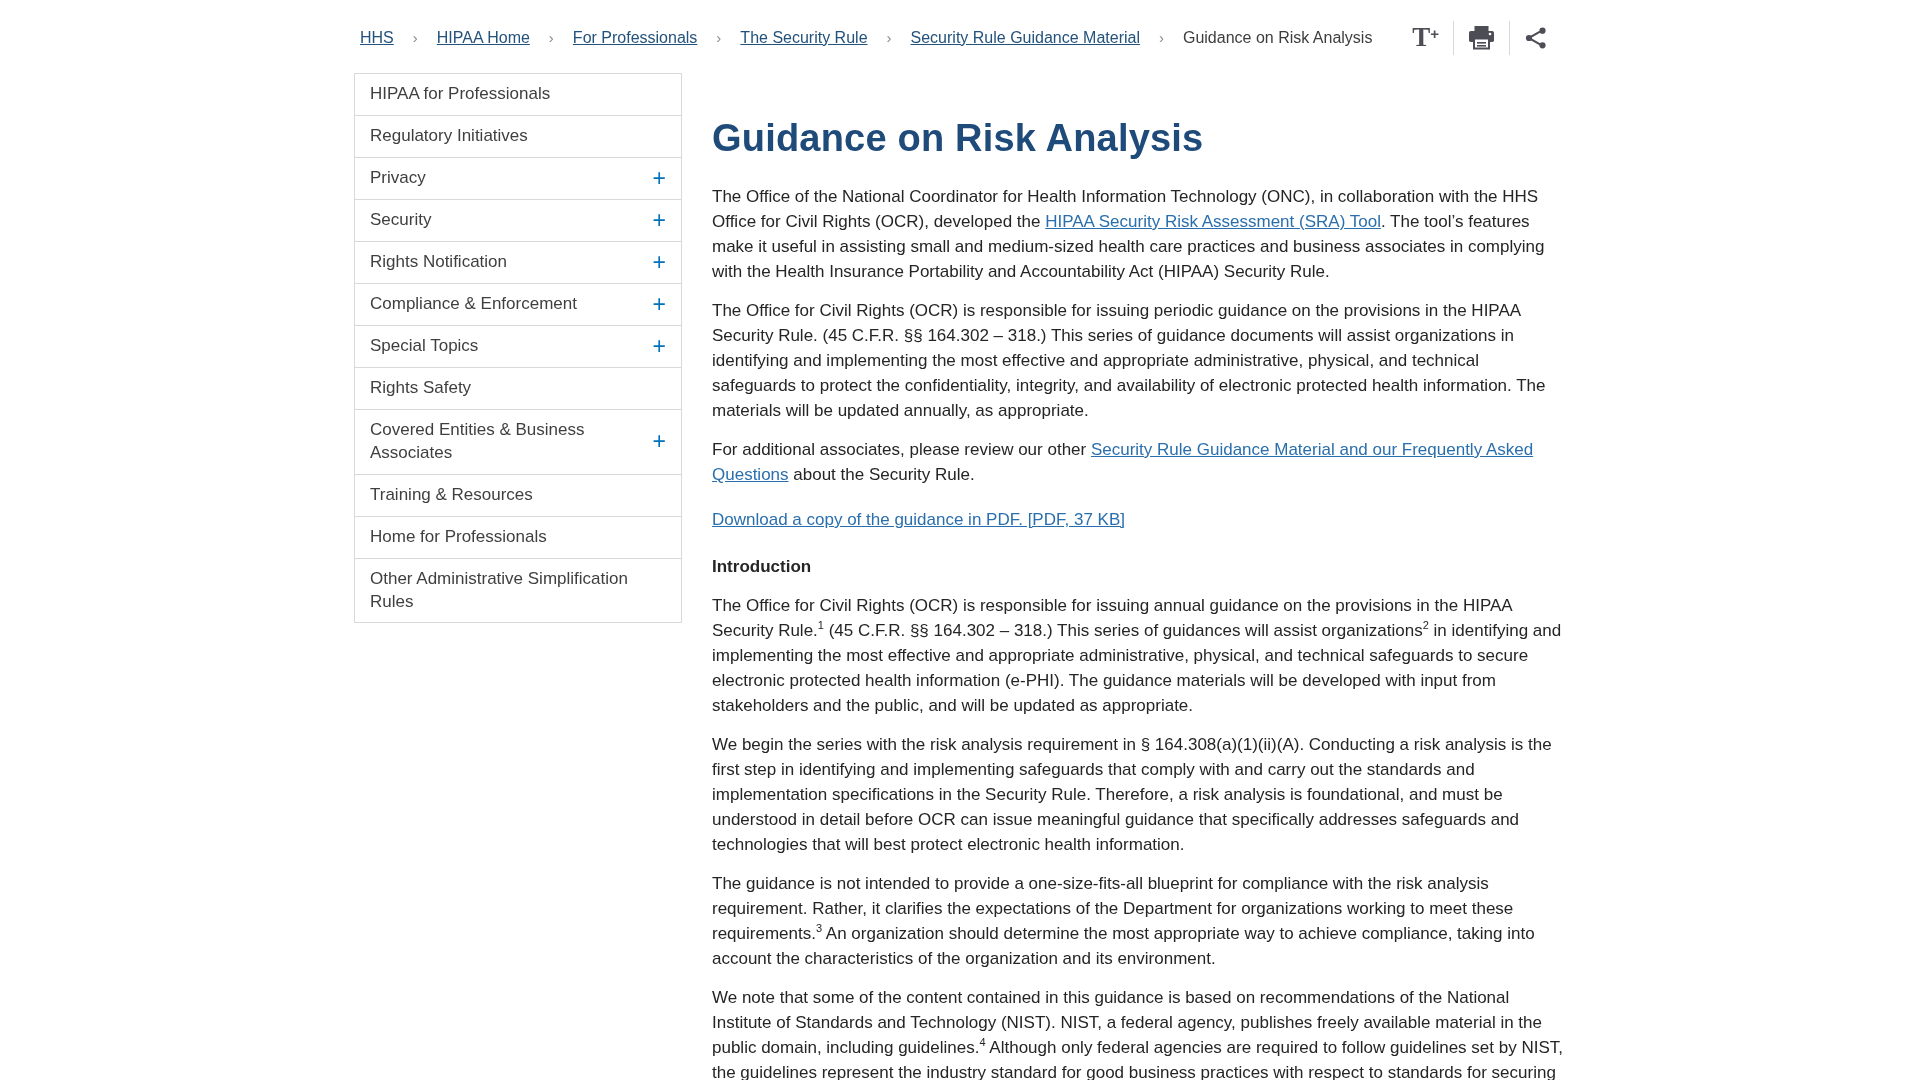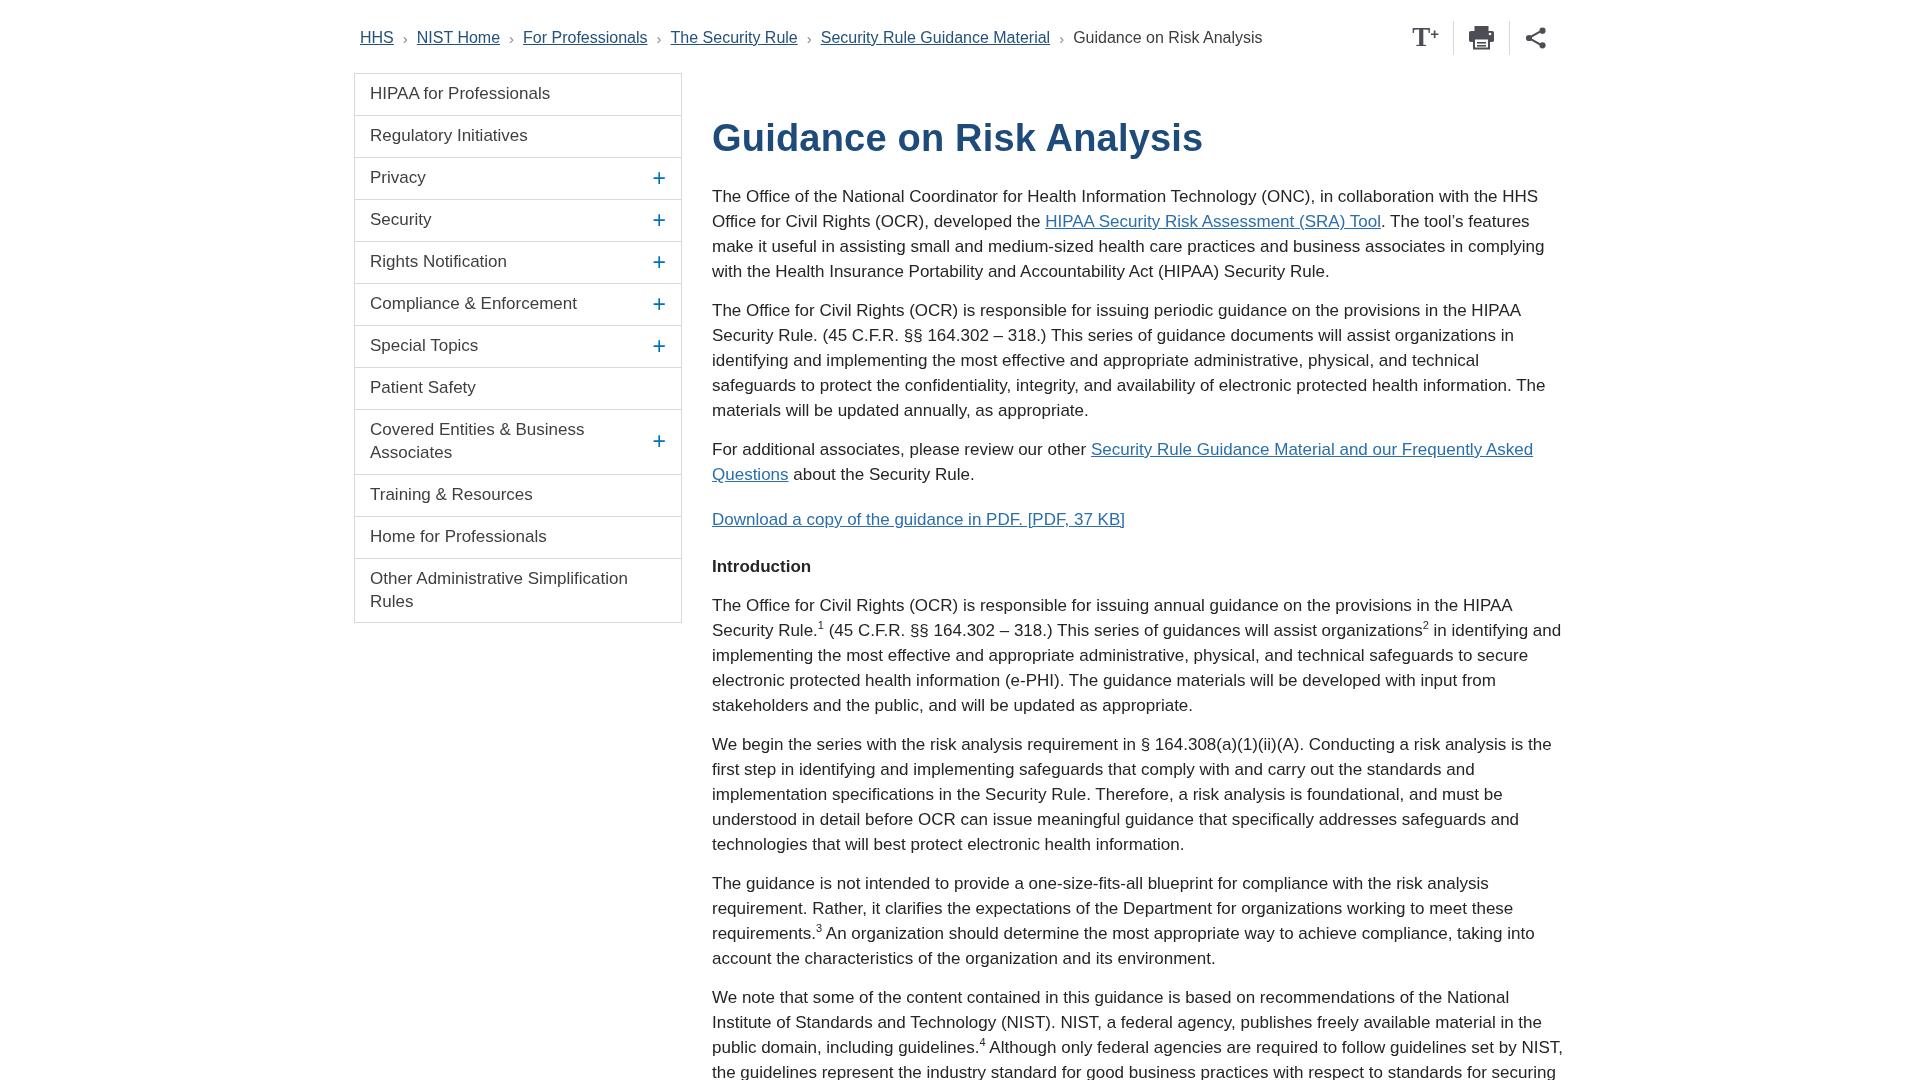--- a/index.html
+++ b/index.html
@@ -11,21 +11,21 @@
     color: #252525;
     overflow: hidden;
   }
   .page { width: 1212px; margin: 0 auto; }
 
   
   .header-row {
     display: flex; justify-content: space-between; align-items: center;
     padding-top: 20px; min-height: 44px;
   }
-  .breadcrumb { display: flex; align-items: flex-end; flex-wrap: wrap; gap: 9px; font-size: 16px; padding-left: 6px; }
+  .breadcrumb { display: flex; align-items: center; flex-wrap: wrap; gap: 19px; font-size: 16px; padding-left: 6px; }
   .breadcrumb a.crumb {
     color: #23527c; text-decoration: underline; cursor: pointer;
   }
   .breadcrumb .sep { color: #8a8a8a; font-size: 15px; }
   .crumb-current { color: #3d3d3d; }
 
   .toolbar { display: flex; align-items: center; margin-right: 4px; }
   .tool {
     background: none; border: none; padding: 4px 14px; cursor: pointer;
     display: flex; align-items: flex-start; color: #4d4d55;
@@ -73,21 +73,21 @@
 </style>
 </head>
 <body>
 
 <div class="page">
 
   <div class="header-row">
     <nav class="breadcrumb">
       <a class="crumb">HHS</a>
       <span class="sep">›</span>
-      <a class="crumb">NIST Home</a>
+      <a class="crumb">HIPAA Home</a>
       <span class="sep">›</span>
       <a class="crumb">For Professionals</a>
       <span class="sep">›</span>
       <a class="crumb">The Security Rule</a>
       <span class="sep">›</span>
       <a class="crumb">Security Rule Guidance Material</a>
       <span class="sep">›</span>
       <span class="crumb-current">Guidance on Risk Analysis</span>
     </nav>
 
@@ -146,21 +146,21 @@
       </div>
       <div class="side-item">
         <span class="side-label">Compliance &amp; Enforcement</span>
         <span class="plus">+</span>
       </div>
       <div class="side-item">
         <span class="side-label">Special Topics</span>
         <span class="plus">+</span>
       </div>
       <div class="side-item">
-        <span class="side-label">Patient Safety</span>
+        <span class="side-label">Rights Safety</span>
       </div>
       <div class="side-item">
         <span class="side-label">Covered Entities &amp; Business Associates</span>
         <span class="plus">+</span>
       </div>
       <div class="side-item">
         <span class="side-label">Training &amp; Resources</span>
       </div>
       <div class="side-item">
         <span class="side-label">Home for Professionals</span>

